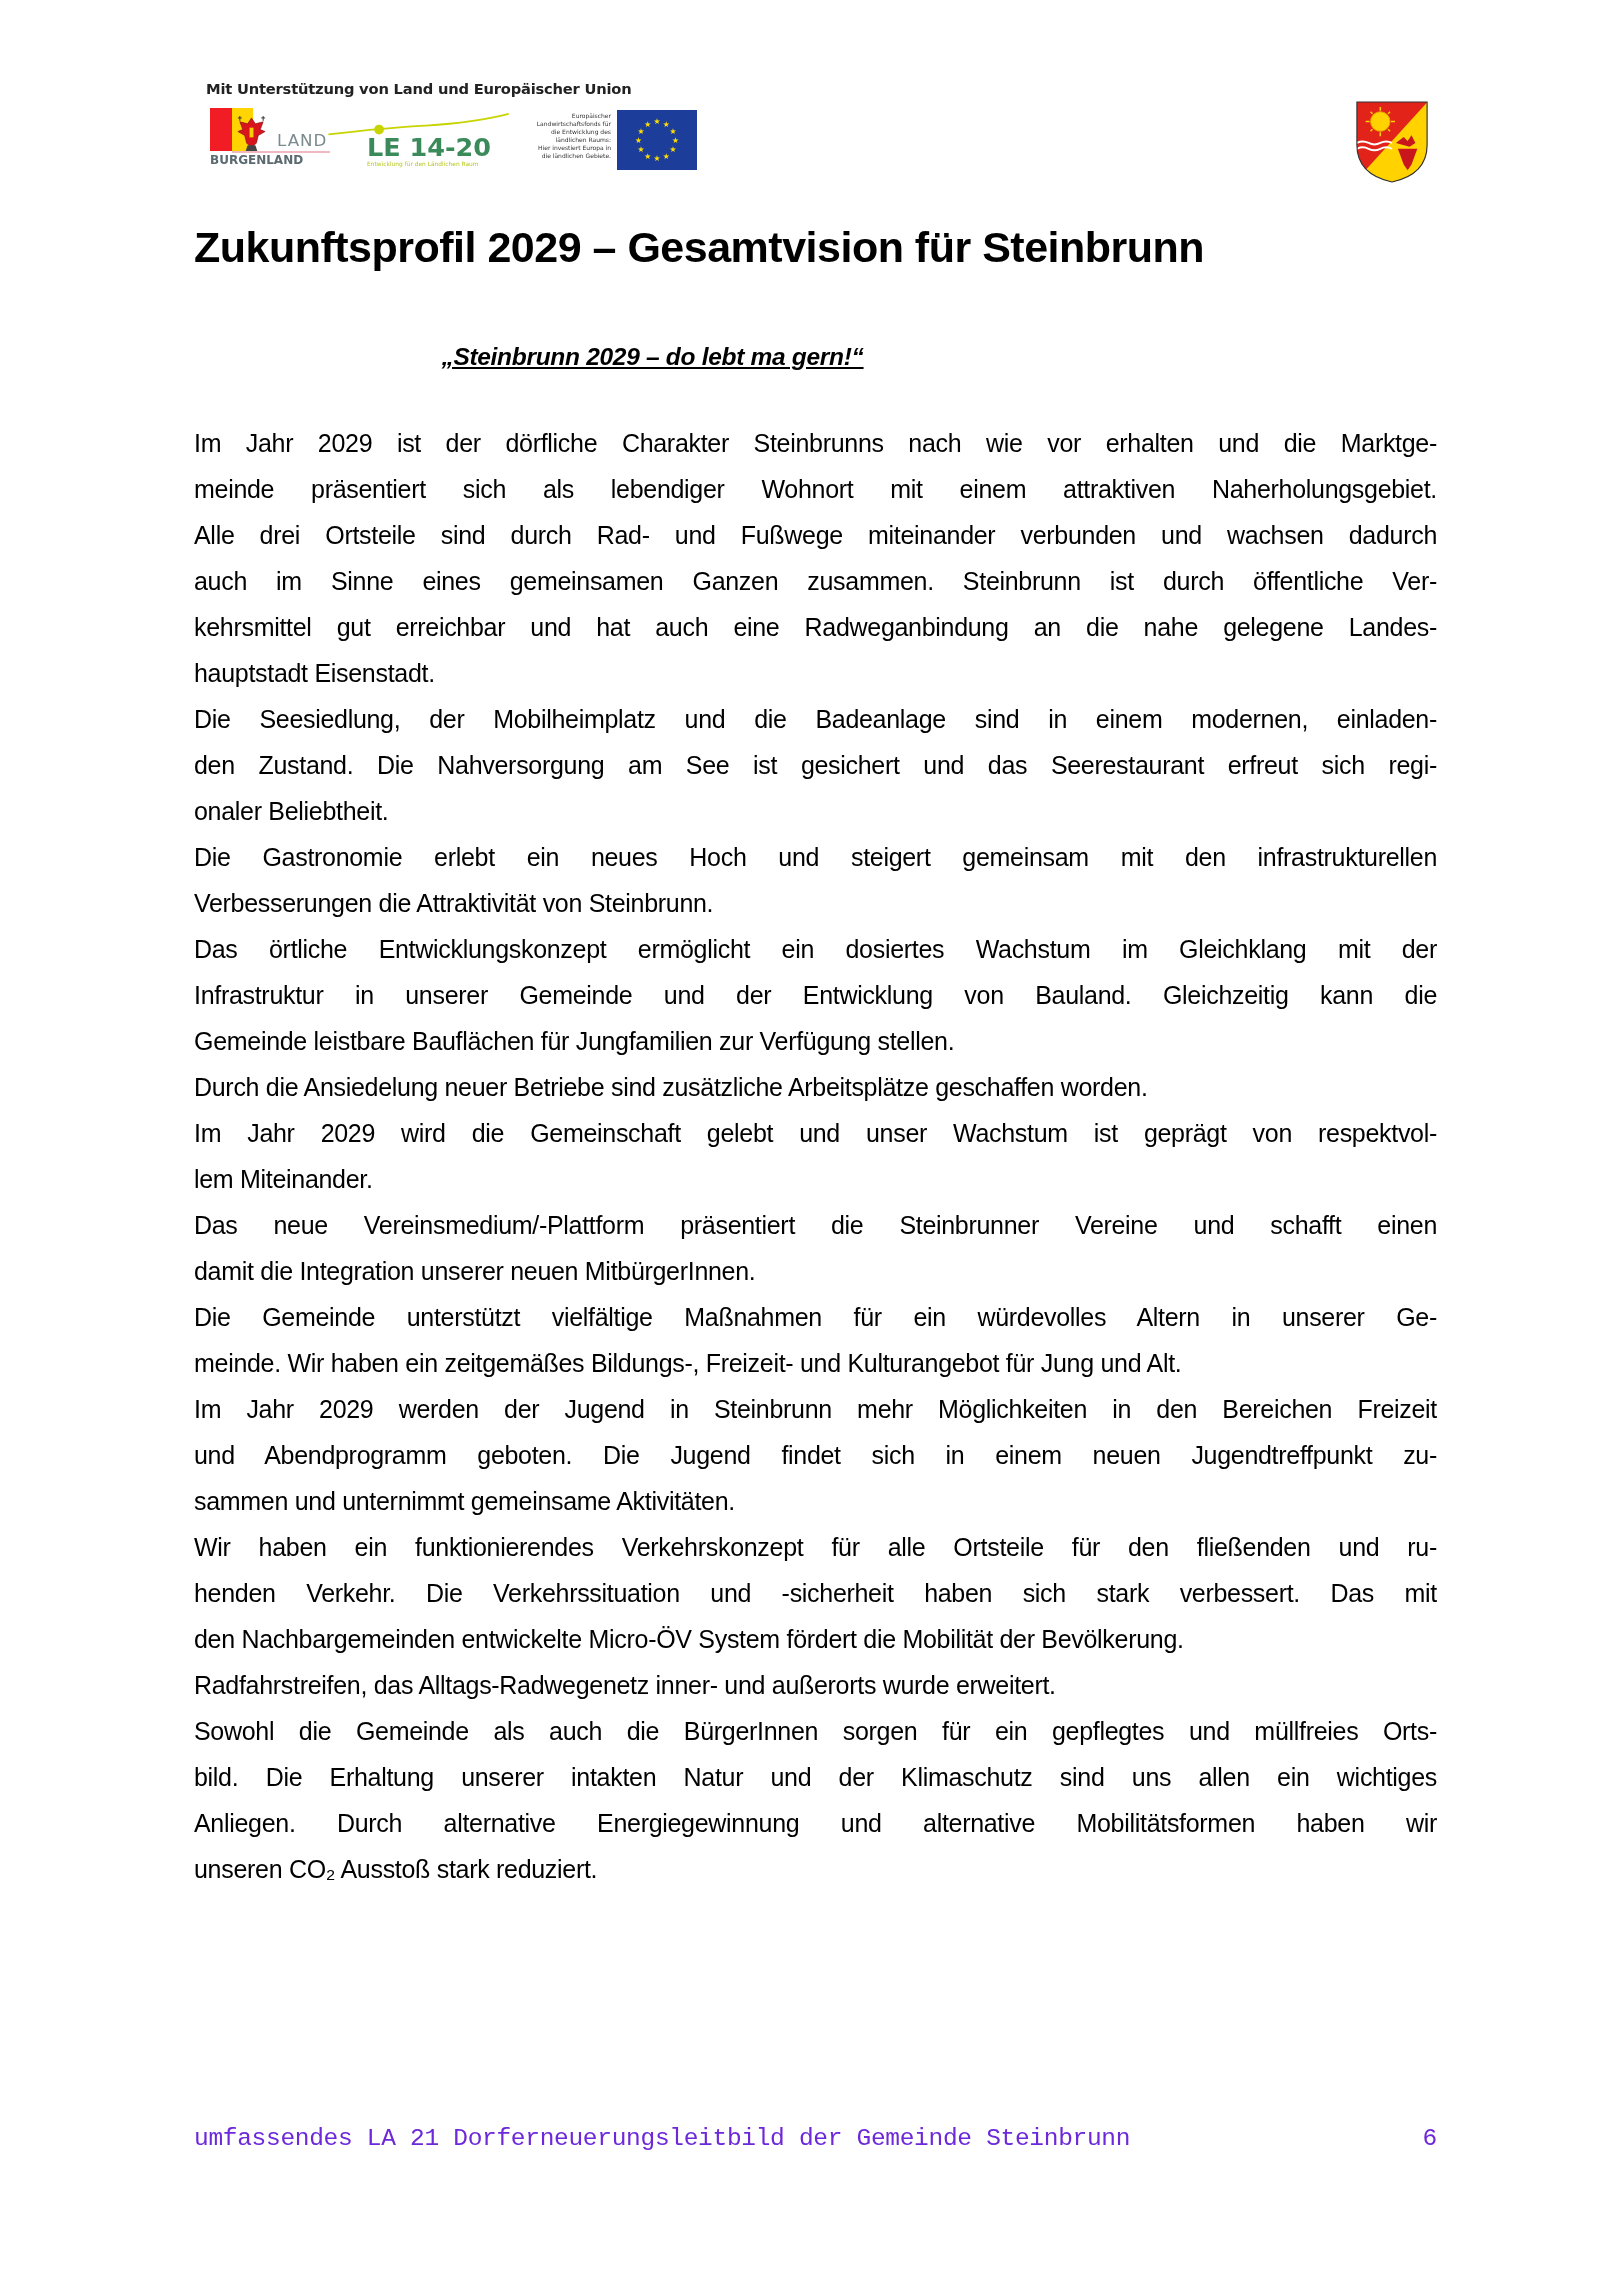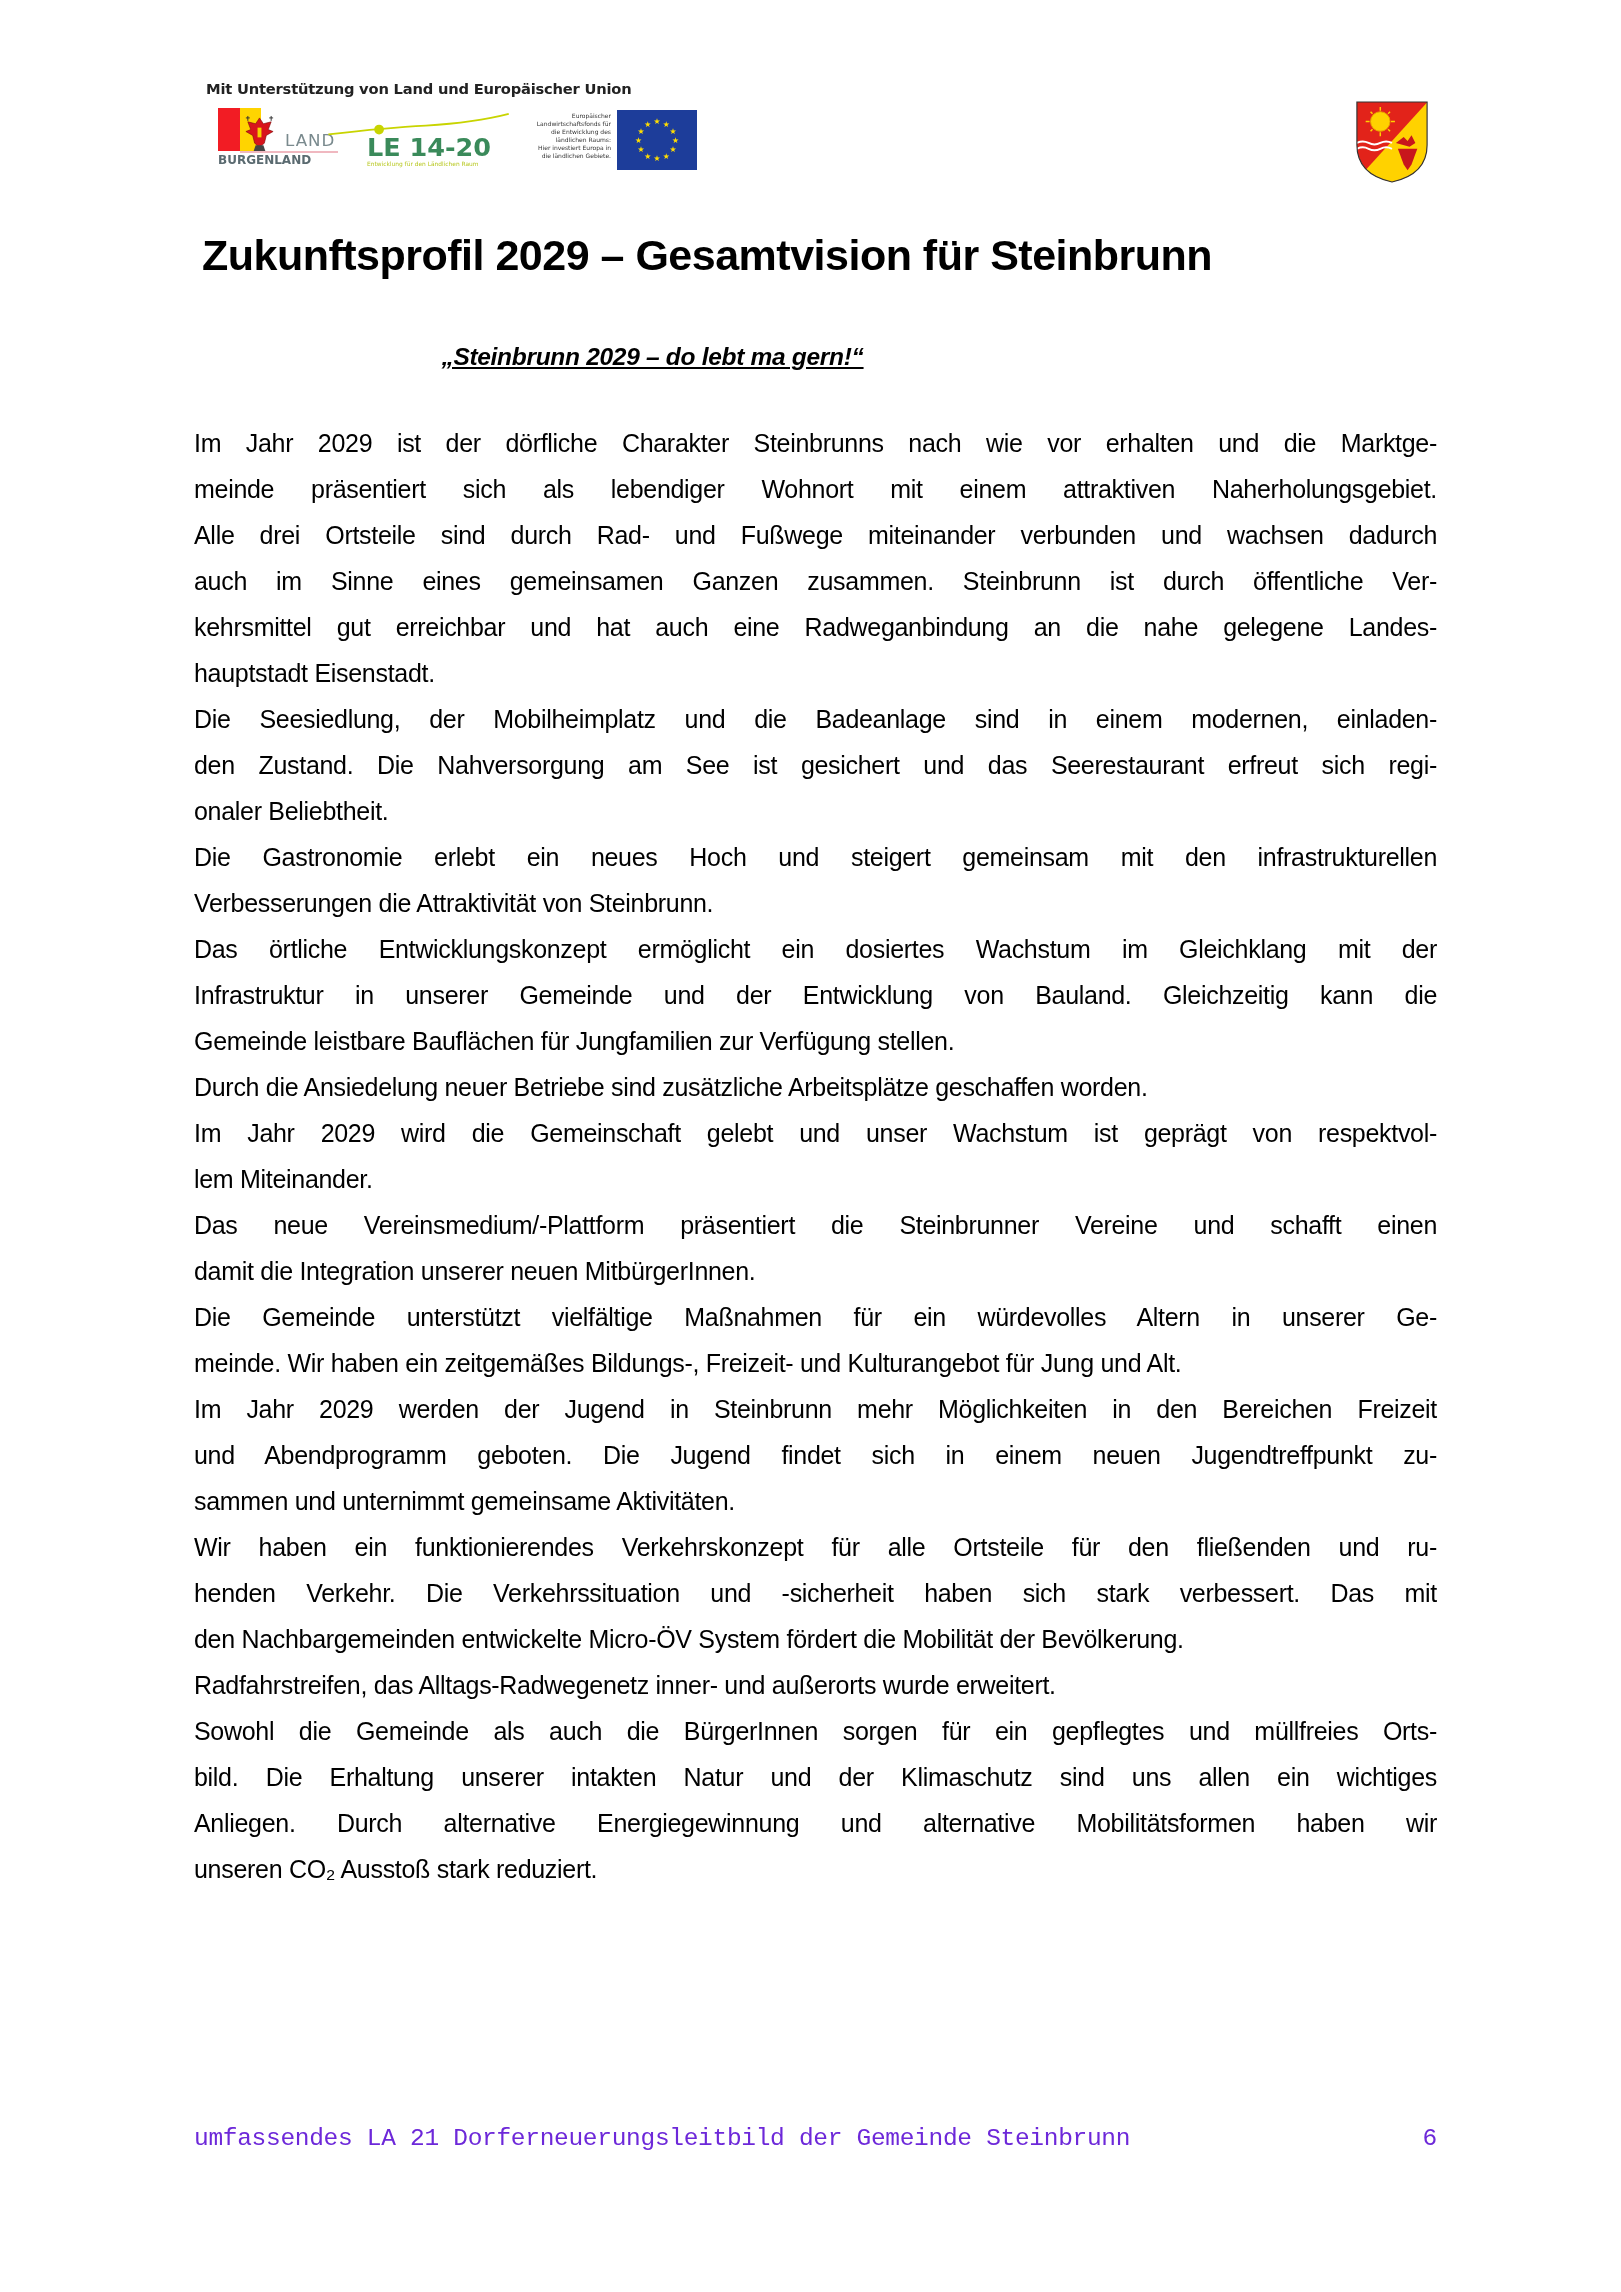--- a/index.html
+++ b/index.html
@@ -5,21 +5,21 @@
     html, body { margin: 0; padding: 0; background: #ffffff; }
     body {
       width: 1621px; height: 2293px; position: relative; overflow: hidden;
       font-family: "Liberation Sans", "DejaVu Sans", sans-serif; color: #000;
     }
     .support-text {
       position: absolute; left: 206px; top: 80px;
       font-size: 14.7px; font-weight: bold; color: #222;
       font-family: "DejaVu Sans", sans-serif; letter-spacing: -0.2px;
     }
-    .logo-burgenland { position: absolute; left: 218px; top: 108px; width: 118px; height: 63px; }
+    .logo-burgenland { position: absolute; left: 210px; top: 108px; width: 118px; height: 63px; }
     .logo-burgenland .red { position:absolute; left:0; top:0; width:21.6px; height:43px; background:#f21c24; }
     .logo-burgenland .yellow { position:absolute; left:21.6px; top:0; width:21.6px; height:43px; background:#ffd400; }
     .logo-burgenland .eagle { position:absolute; left:23.5px; top:5.9px; width:35px; height:37px; }
     .logo-burgenland .land {
       position:absolute; left:67px; top:21.6px; font-size:16.7px; color:#7a8a8e;
       font-family:"DejaVu Sans", sans-serif; letter-spacing:1px; font-weight:normal;
     }
     .logo-burgenland .pinkline { position:absolute; left:21.6px; top:43px; width:98px; height:2px; background:#f0b8c0; }
     .logo-burgenland .burg {
       position:absolute; left:0; top:45px; font-size:12px; color:#5a6a70; font-weight:bold;
@@ -141,21 +141,21 @@
         <line x1="18" y1="34" x2="20" y2="32"></line>
     </g>
     <path d="M4 46 Q10 43 16 46 Q22 49 28 46 Q34 43 40 46" stroke="#fff" stroke-width="2" fill="none"></path>
     <path d="M4 52 Q10 49 16 52 Q22 55 28 52 Q34 49 40 52" stroke="#fff" stroke-width="2" fill="none"></path>
     <path d="M44 46 L52 40 L56 44 L60 38 L64 46 L58 50 Z" fill="#c8161c"></path>
     <path d="M46 52 L66 52 L60 68 L56 74 L52 68 Z" fill="#c8161c"></path>
   </g>
   <path d="M4 4 L76 4 L76 48 Q76 78 40 86 Q4 78 4 48 Z" fill="none" stroke="#333" stroke-width="1.2"></path>
 </svg>
 
-<h1 class="title" style="margin:8px;">Zukunftsprofil 2029 – Gesamtvision für Steinbrunn</h1>
+<h1 class="title" style="margin:0;">Zukunftsprofil 2029 – Gesamtvision für Steinbrunn</h1>
 
 <div class="motto">
   <span>„Steinbrunn 2029 – do lebt ma gern!“</span>
 </div>
 
 <div class="body-text" id="body-text">
     <p>
       <span class="line">Im Jahr 2029 ist der dörfliche Charakter Steinbrunns nach wie vor erhalten und die Marktge-</span>
       <span class="line">meinde präsentiert sich als lebendiger Wohnort mit einem attraktiven Naherholungsgebiet.</span>
       <span class="line">Alle drei Ortsteile sind durch Rad- und Fußwege miteinander verbunden und wachsen dadurch</span>

